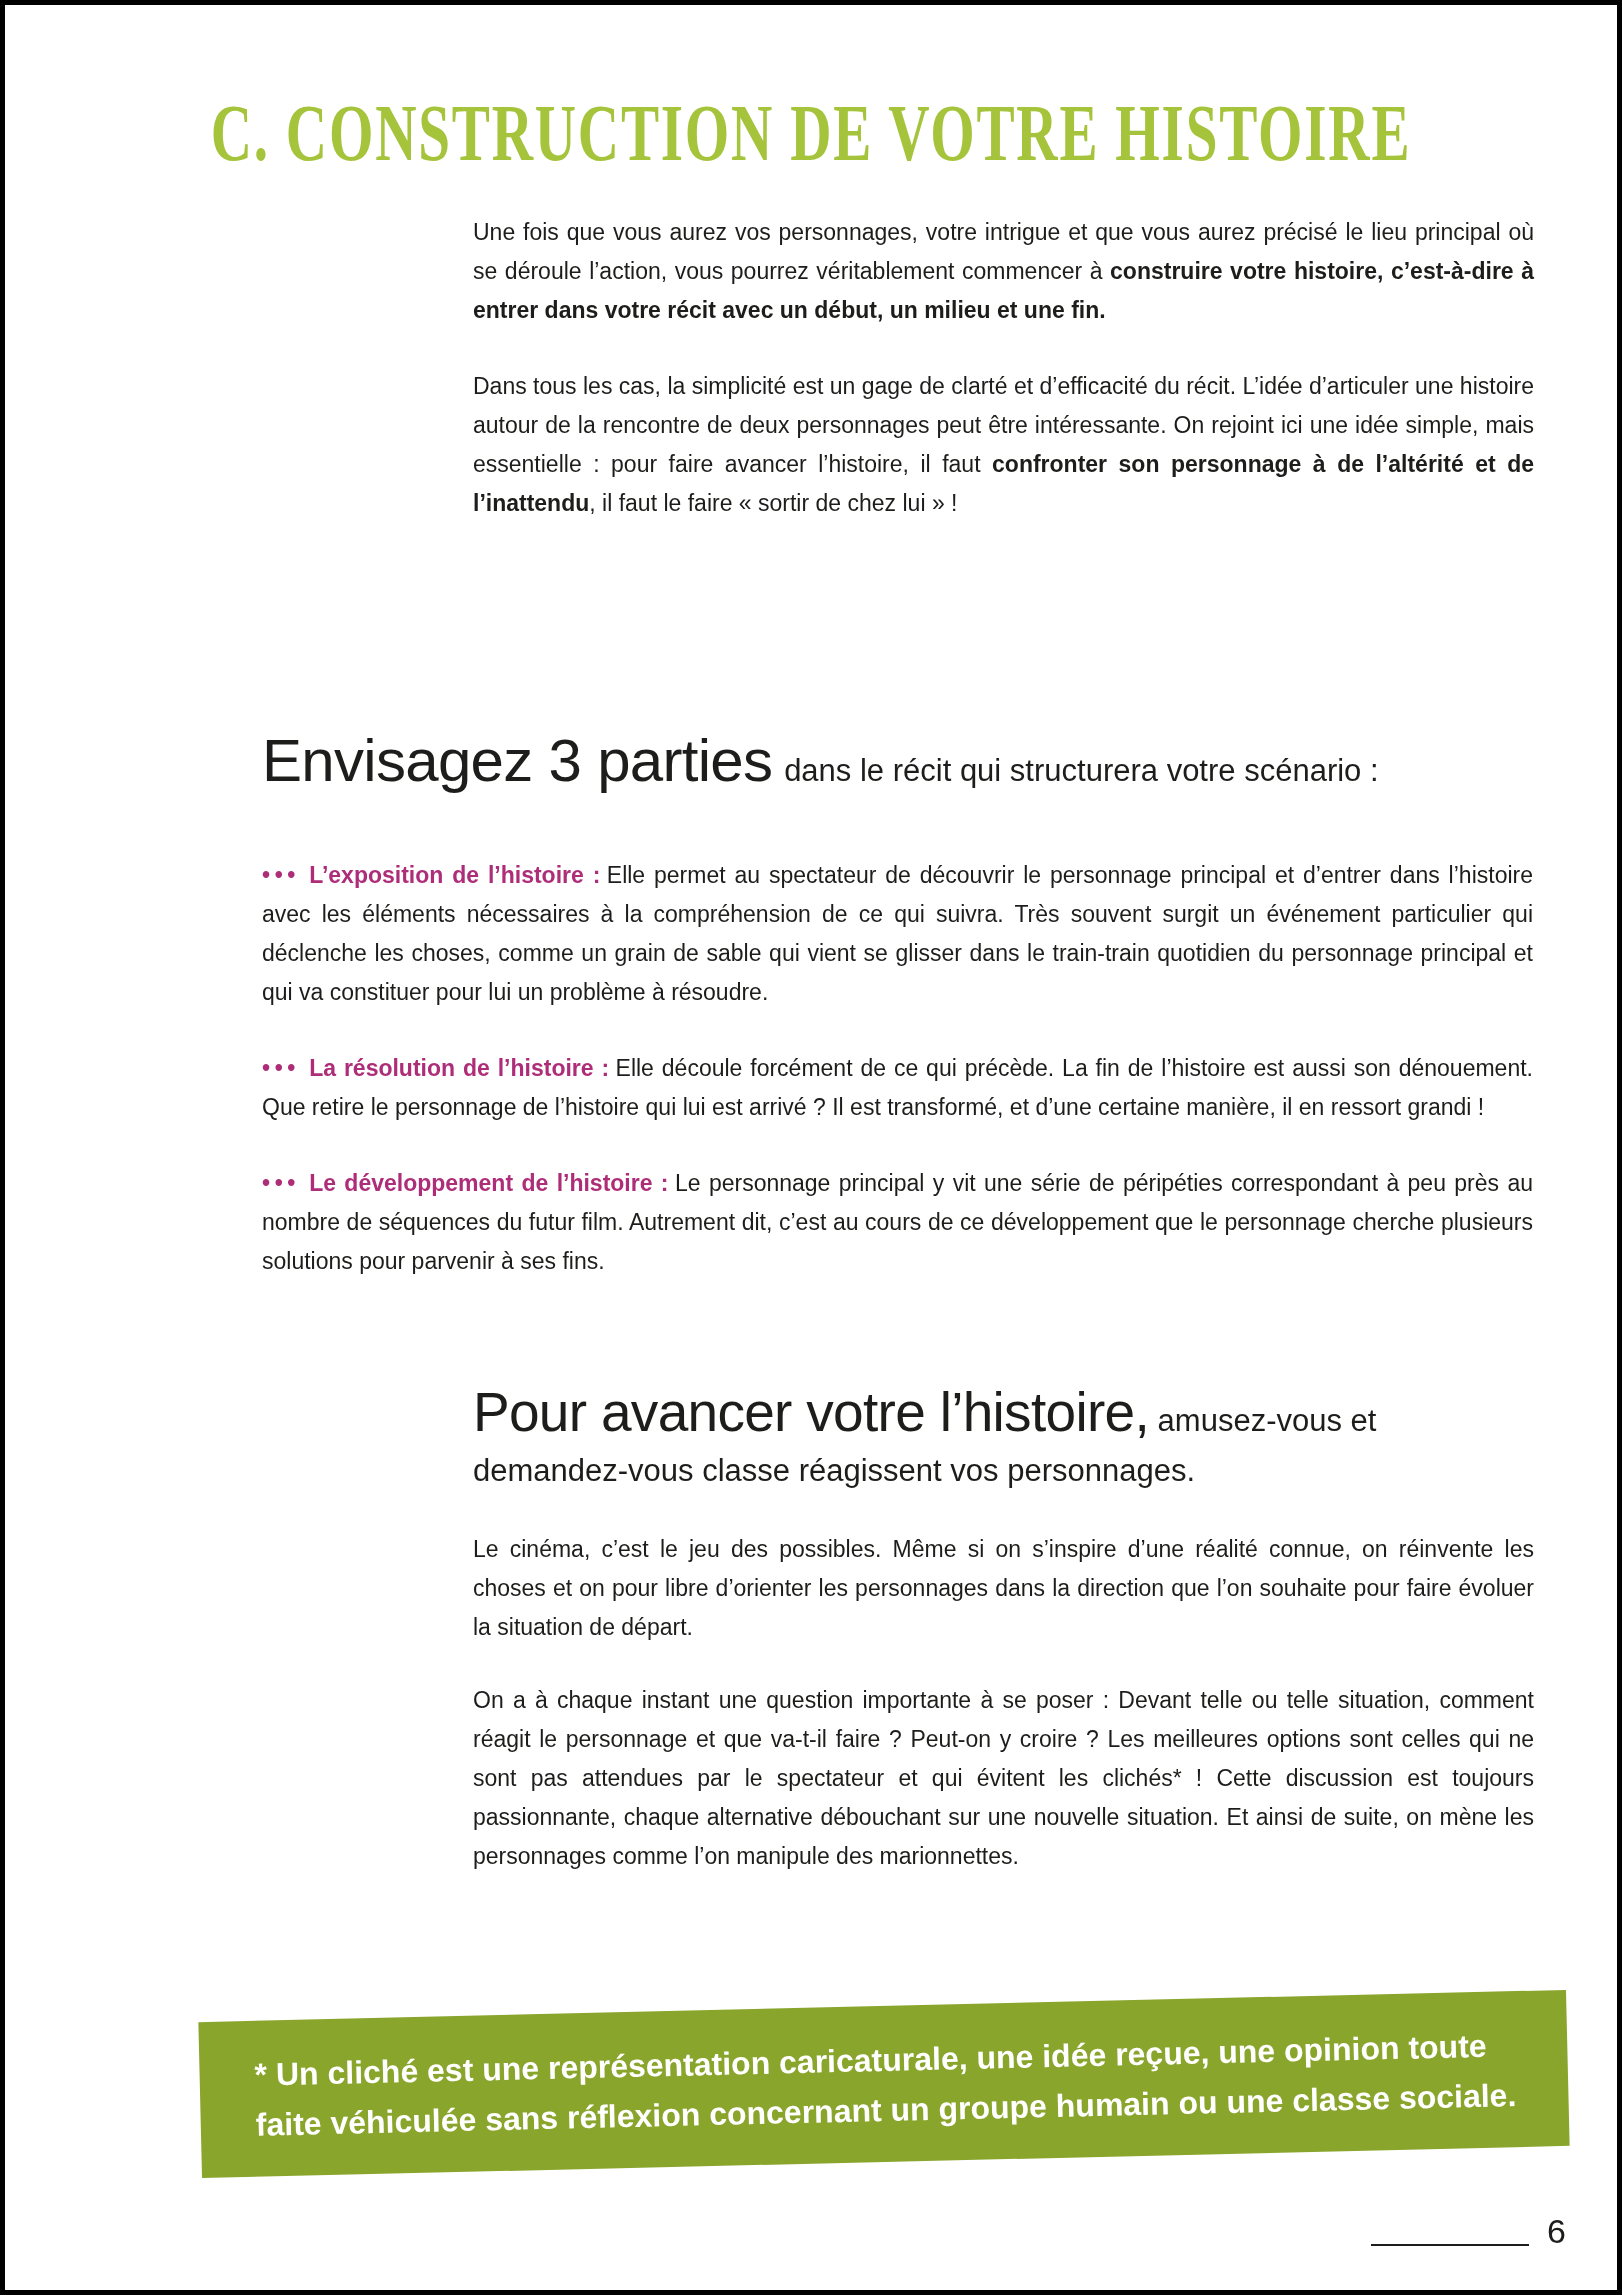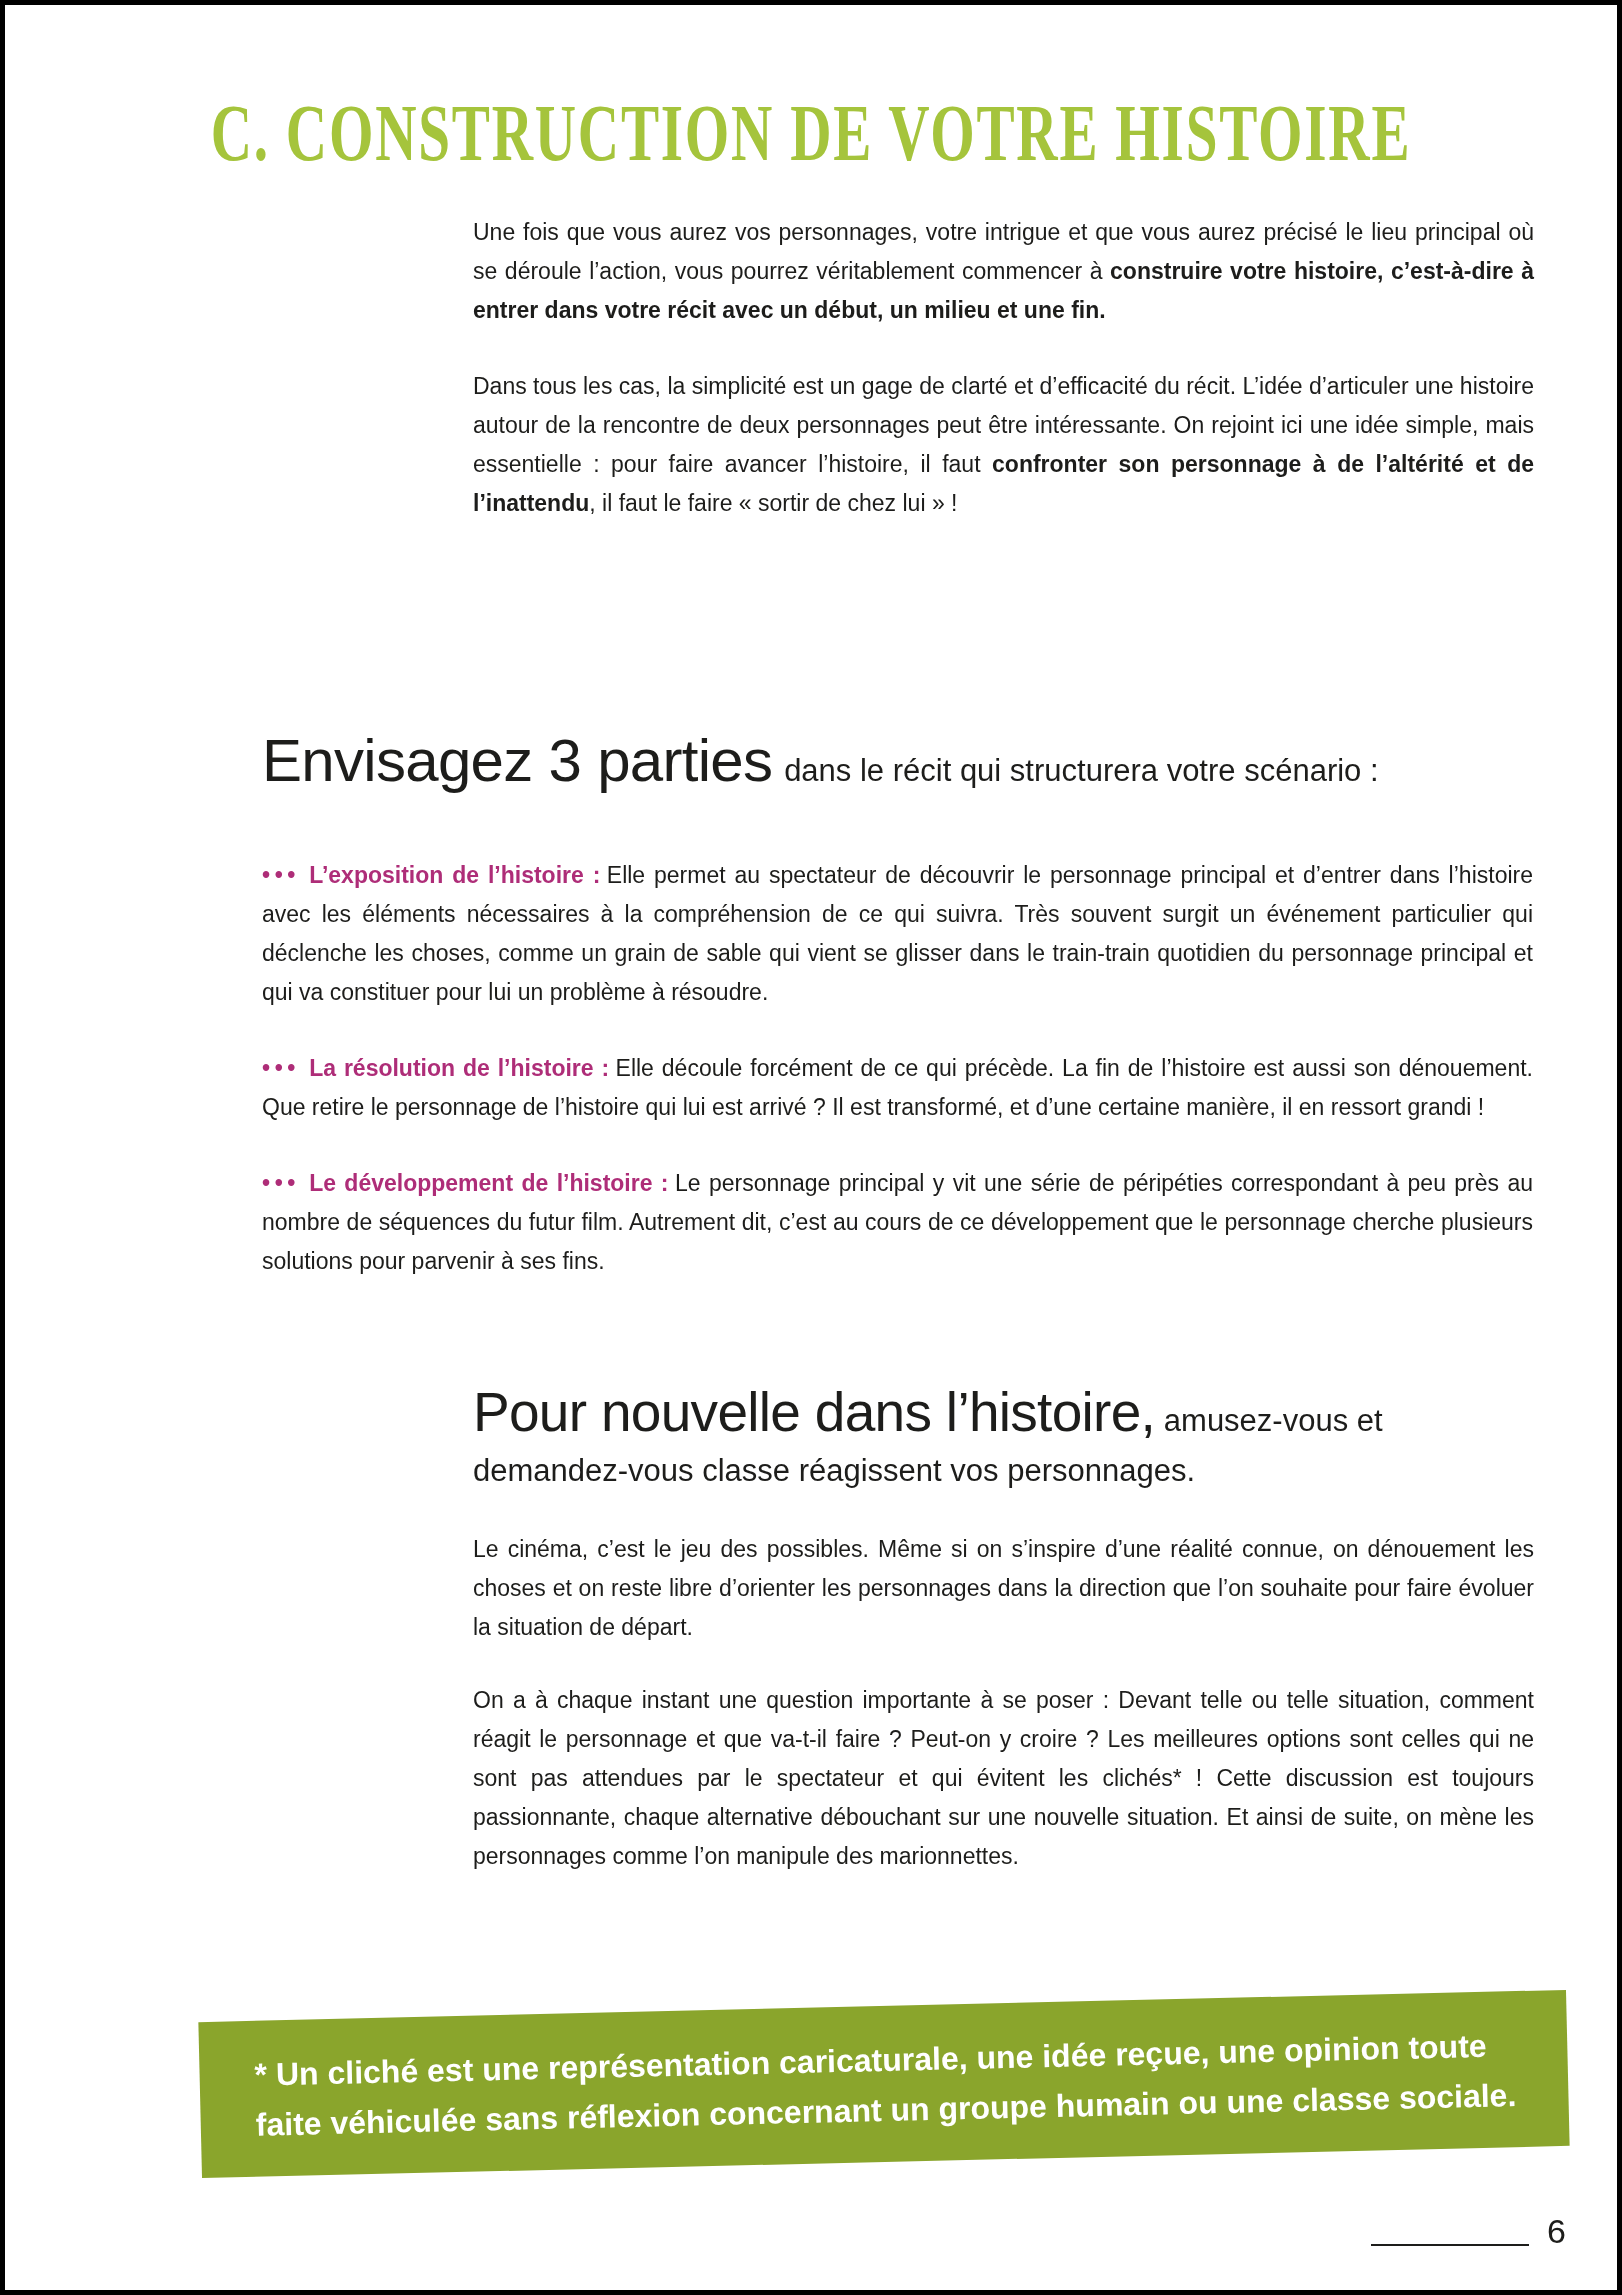--- a/index.html
+++ b/index.html
@@ -100,22 +100,22 @@
     <h2 class="parts-heading"><span class="h-xl">Envisagez 3 parties</span><span class="h-sm">dans le récit qui structurera votre scénario&nbsp;:</span></h2>
 
     <p class="body bullet"><span class="bullet-head"><span class="dots">•••</span><span>L’exposition de l’histoire&nbsp;:</span></span><span>Elle permet au spectateur de découvrir le personnage principal et d’entrer dans l’histoire avec les éléments nécessaires à la compréhension de ce qui suivra. Très souvent surgit un événement particulier qui déclenche les choses, comme un grain de sable qui vient se glisser dans le train-train quotidien du personnage principal et qui va constituer pour lui un problème à résoudre.</span></p>
 
     <p class="body bullet"><span class="bullet-head"><span class="dots">•••</span><span>La résolution de l’histoire&nbsp;:</span></span><span>Elle découle forcément de ce qui précède. La fin de l’histoire est aussi son dénouement. Que retire le personnage de l’histoire qui lui est arrivé&nbsp;? Il est transformé, et d’une certaine manière, il en ressort grandi&nbsp;!</span></p>
 
     <p class="body bullet"><span class="bullet-head"><span class="dots">•••</span><span>Le développement de l’histoire&nbsp;:</span></span><span>Le personnage principal y vit une série de péripéties correspondant à peu près au nombre de séquences du futur film. Autrement dit, c’est au cours de ce développement que le personnage cherche plusieurs solutions pour parvenir à ses fins.</span></p>
   </section>
 
   <section class="advance">
-    <h2 class="advance-heading"><span class="h-lg">Pour nouvelle dans l’histoire,</span> <span>amusez-vous et demandez-vous classe réagissent vos personnages.</span></h2>
-    <p class="body">Le cinéma, c’est le jeu des possibles. Même si on s’inspire d’une réalité connue, on dénouement les choses et on reste libre d’orienter les personnages dans la direction que l’on souhaite pour faire évoluer la situation de départ.</p>
+    <h2 class="advance-heading"><span class="h-lg">Pour avancer votre l’histoire,</span> <span>amusez-vous et demandez-vous classe réagissent vos personnages.</span></h2>
+    <p class="body">Le cinéma, c’est le jeu des possibles. Même si on s’inspire d’une réalité connue, on réinvente les choses et on pour libre d’orienter les personnages dans la direction que l’on souhaite pour faire évoluer la situation de départ.</p>
     <p class="body">On a à chaque instant une question importante à se poser&nbsp;: Devant telle ou telle situation, comment réagit le personnage et que va-t-il faire&nbsp;? Peut-on y croire&nbsp;? Les meilleures options sont celles qui ne sont pas attendues par le spectateur et qui évitent les clichés*&nbsp;! Cette discussion est toujours passionnante, chaque alternative débouchant sur une nouvelle situation. Et ainsi de suite, on mène les personnages comme l’on manipule des marionnettes.</p>
   </section>
 
   <div class="banner">
     <p class="banner-text">* Un cliché est une représentation caricaturale, une idée reçue, une opinion toute faite véhiculée sans réflexion concernant un groupe humain ou une classe sociale.</p>
   </div>
 
   <div class="footer-rule"></div>
   <div class="page-number">6</div>
 

